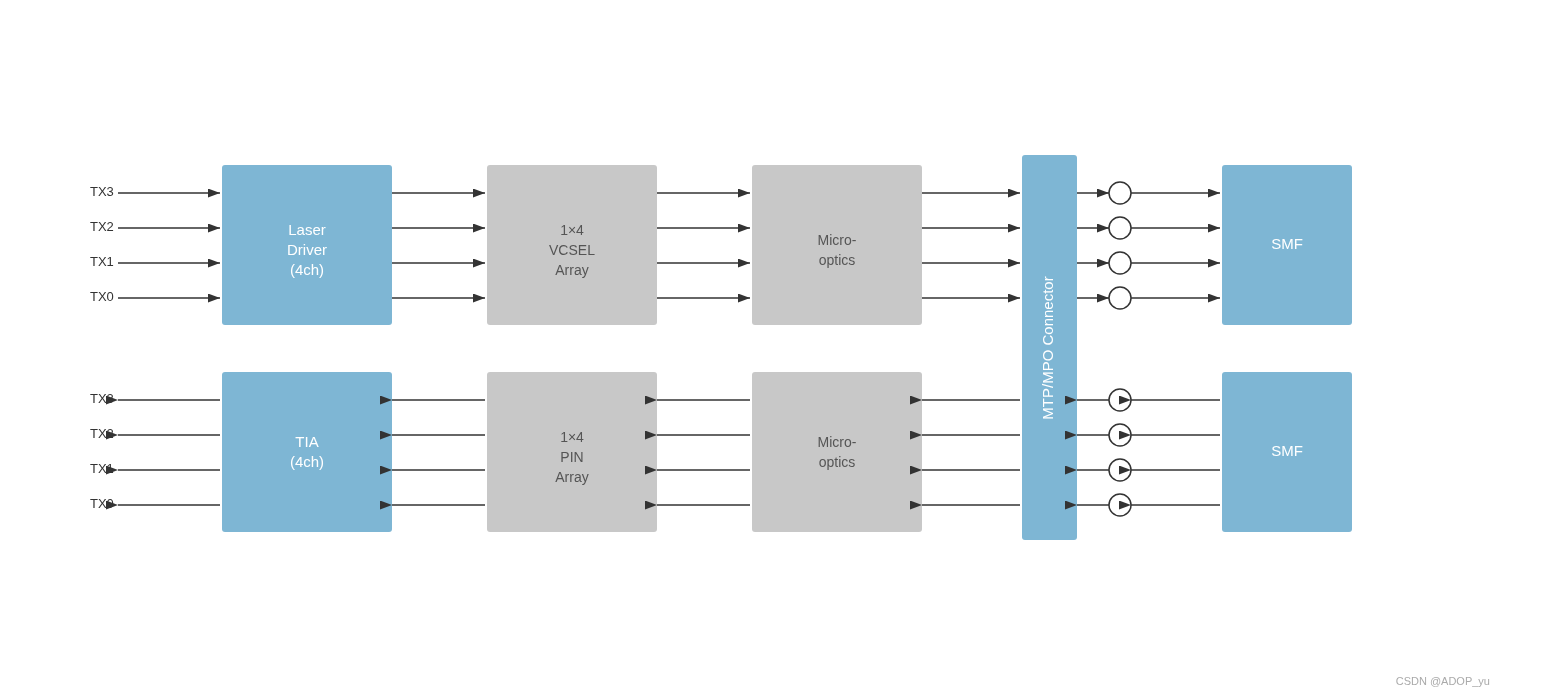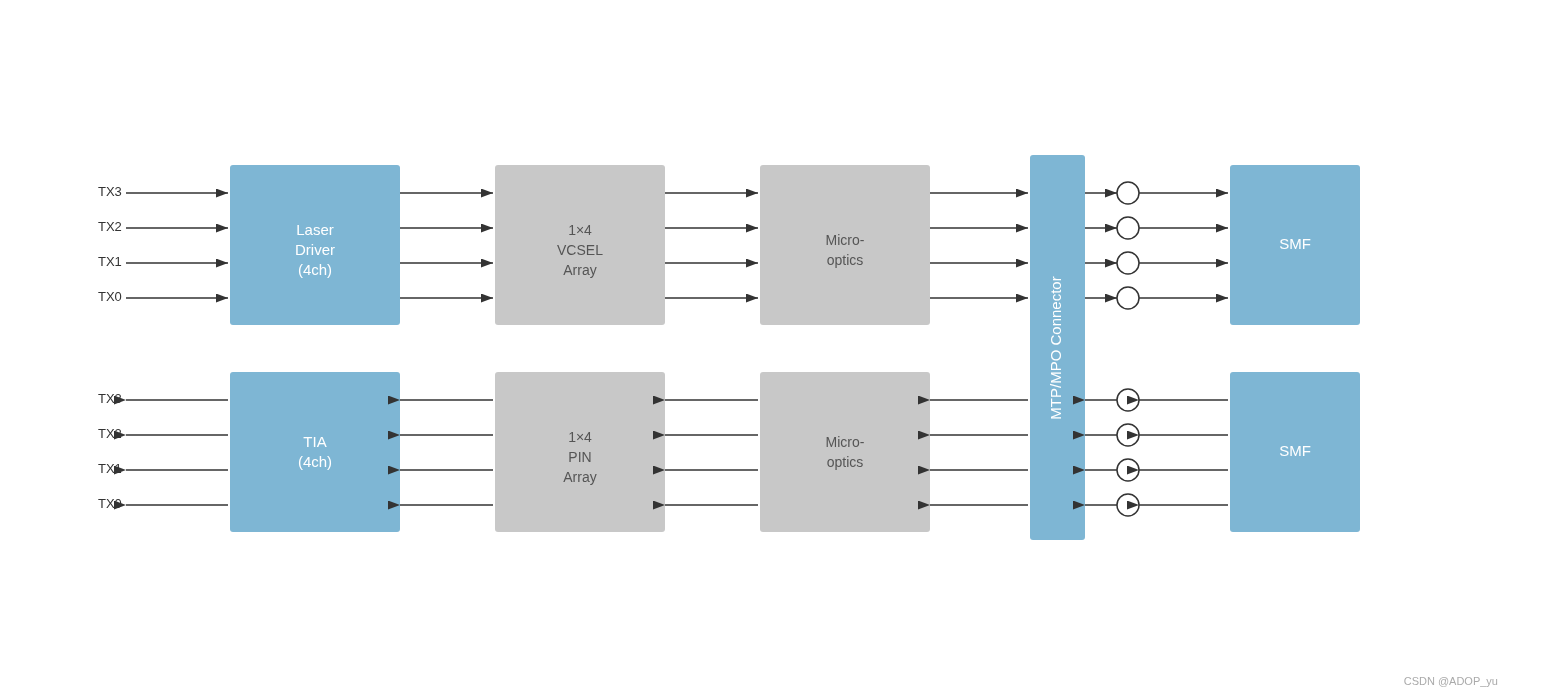--- a/index.html
+++ b/index.html
@@ -7,21 +7,21 @@
       width: 1560px;
       height: 700px;
       background: #ffffff;
       font-family: 'Arial', sans-serif;
       overflow: hidden;
       position: relative;
     }
 
     .diagram-container {
       position: absolute;
-      top: 0; left: 8px;
+      top: 0; left: 0;
       width: 1241px;
       height: 700px;
     }
 
     svg {
       width: 1560px;
       height: 700px;
     }
 
     .block-blue {

